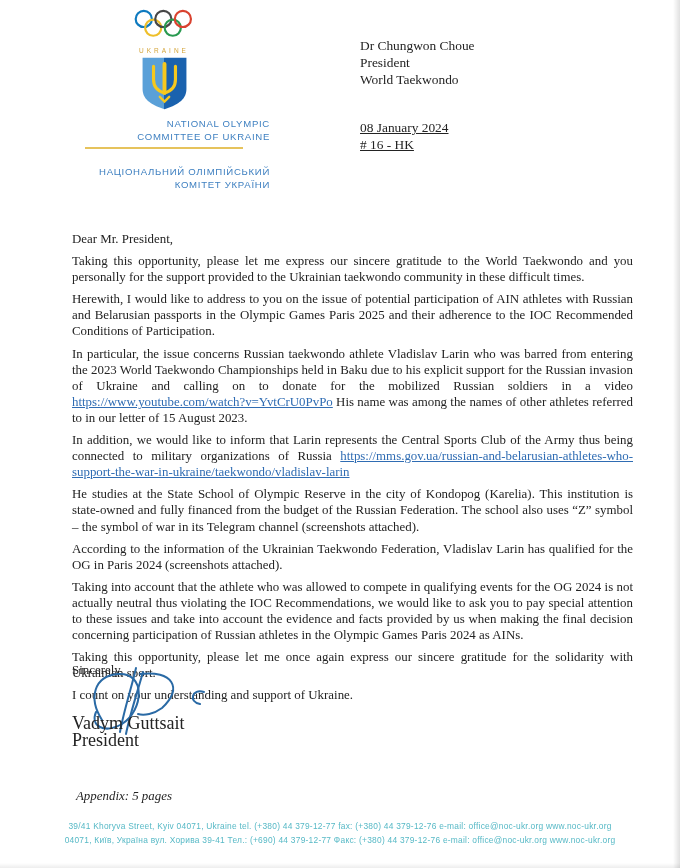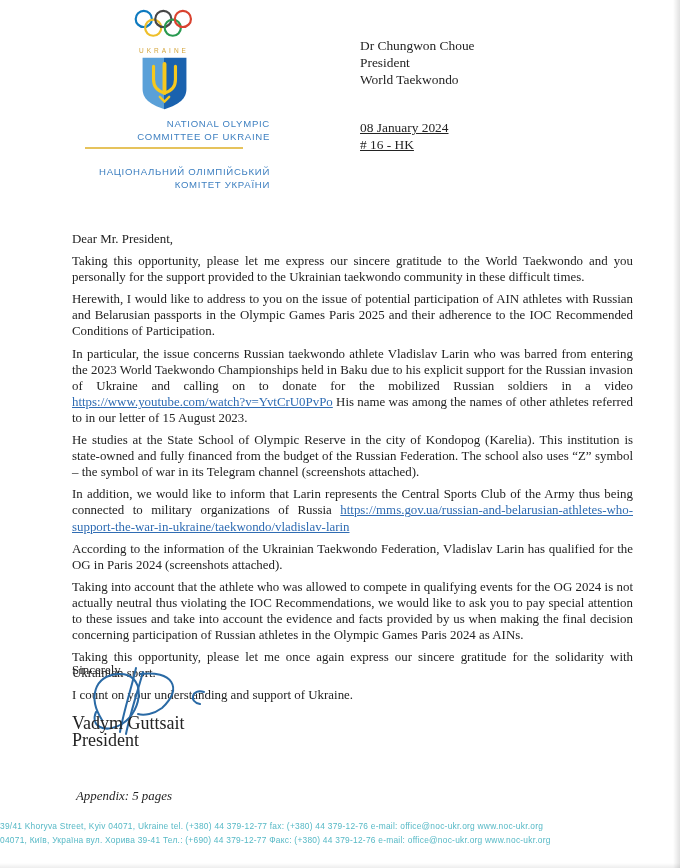--- a/index.html
+++ b/index.html
@@ -58,21 +58,21 @@
 
   
   .sincerely{position:absolute;left:72px;top:663px;font-size:12.9px;}
   .signature-wrap{position:absolute;left:80px;top:662px;width:170px;height:88px;}
   .signoff{position:absolute;left:72px;top:715px;font-size:18px;line-height:16.5px;}
   .appendix{position:absolute;left:76px;top:789px;font-size:12.9px;font-style:italic;}
 
   
   .footer{
     position:absolute;left:0;top:820px;width:100%;
-    text-align:left;
+    text-align:center;
     font-family:"Liberation Sans", sans-serif;
     font-size:8.4px;line-height:13.5px;letter-spacing:0.25px;
     color:var(--footer-teal);
   }
 </style>
 </head>
 <body>
 
 <div class="page">
 
@@ -124,22 +124,22 @@
   <div class="dateblock">
     <div>08 January 2024</div>
     <div># 16 - HK</div>
   </div>
 
   <div class="body">
     <p class="salutation">Dear Mr. President,</p>
     <p>Taking this opportunity, please let me express our sincere gratitude to the World Taekwondo and you personally for the support provided to the Ukrainian taekwondo community in these difficult times.</p>
     <p>Herewith, I would like to address to you on the issue of potential participation of AIN athletes with Russian and Belarusian passports in the Olympic Games Paris 2025 and their adherence to the IOC Recommended Conditions of Participation.</p>
     <p><span>In particular, the issue concerns Russian taekwondo athlete Vladislav Larin who was barred from entering the 2023 World Taekwondo Championships held in Baku due to his explicit support for the Russian invasion of Ukraine and calling on to donate for the mobilized Russian soldiers in a video </span><a class="doc-link" href="#">https://www.youtube.com/watch?v=YvtCrU0PvPo</a><span> His name was among the names of other athletes referred to in our letter of 15 August 2023.</span></p>
+    <p><span>In addition, we would like to inform that Larin represents the Central Sports Club of the Army thus being connected to military organizations of Russia </span><a class="doc-link" href="#">https://mms.gov.ua/russian-and-belarusian-athletes-who-support-the-war-in-ukraine/taekwondo/vladislav-larin</a></p>
     <p>He studies at the State School of Olympic Reserve in the city of Kondopog (Karelia). This institution is state-owned and fully financed from the budget of the Russian Federation. The school also uses “Z” symbol – the symbol of war in its Telegram channel (screenshots attached).</p>
-    <p><span>In addition, we would like to inform that Larin represents the Central Sports Club of the Army thus being connected to military organizations of Russia </span><a class="doc-link" href="#">https://mms.gov.ua/russian-and-belarusian-athletes-who-support-the-war-in-ukraine/taekwondo/vladislav-larin</a></p>
     <p>According to the information of the Ukrainian Taekwondo Federation, Vladislav Larin has qualified for the OG in Paris 2024 (screenshots attached).</p>
     <p>Taking into account that the athlete who was allowed to compete in qualifying events for the OG 2024 is not actually neutral thus violating the IOC Recommendations, we would like to ask you to pay special attention to these issues and take into account the evidence and facts provided by us when making the final decision concerning participation of Russian athletes in the Olympic Games Paris 2024 as AINs.</p>
     <p>Taking this opportunity, please let me once again express our sincere gratitude for the solidarity with Ukrainian sport.</p>
     <p>I count on your understanding and support of Ukraine.</p>
   </div>
 
   <div class="sincerely">Sincerely,</div>
 
   <div class="signature-wrap">
     <svg width="170" height="88" viewBox="0 0 170 88">

